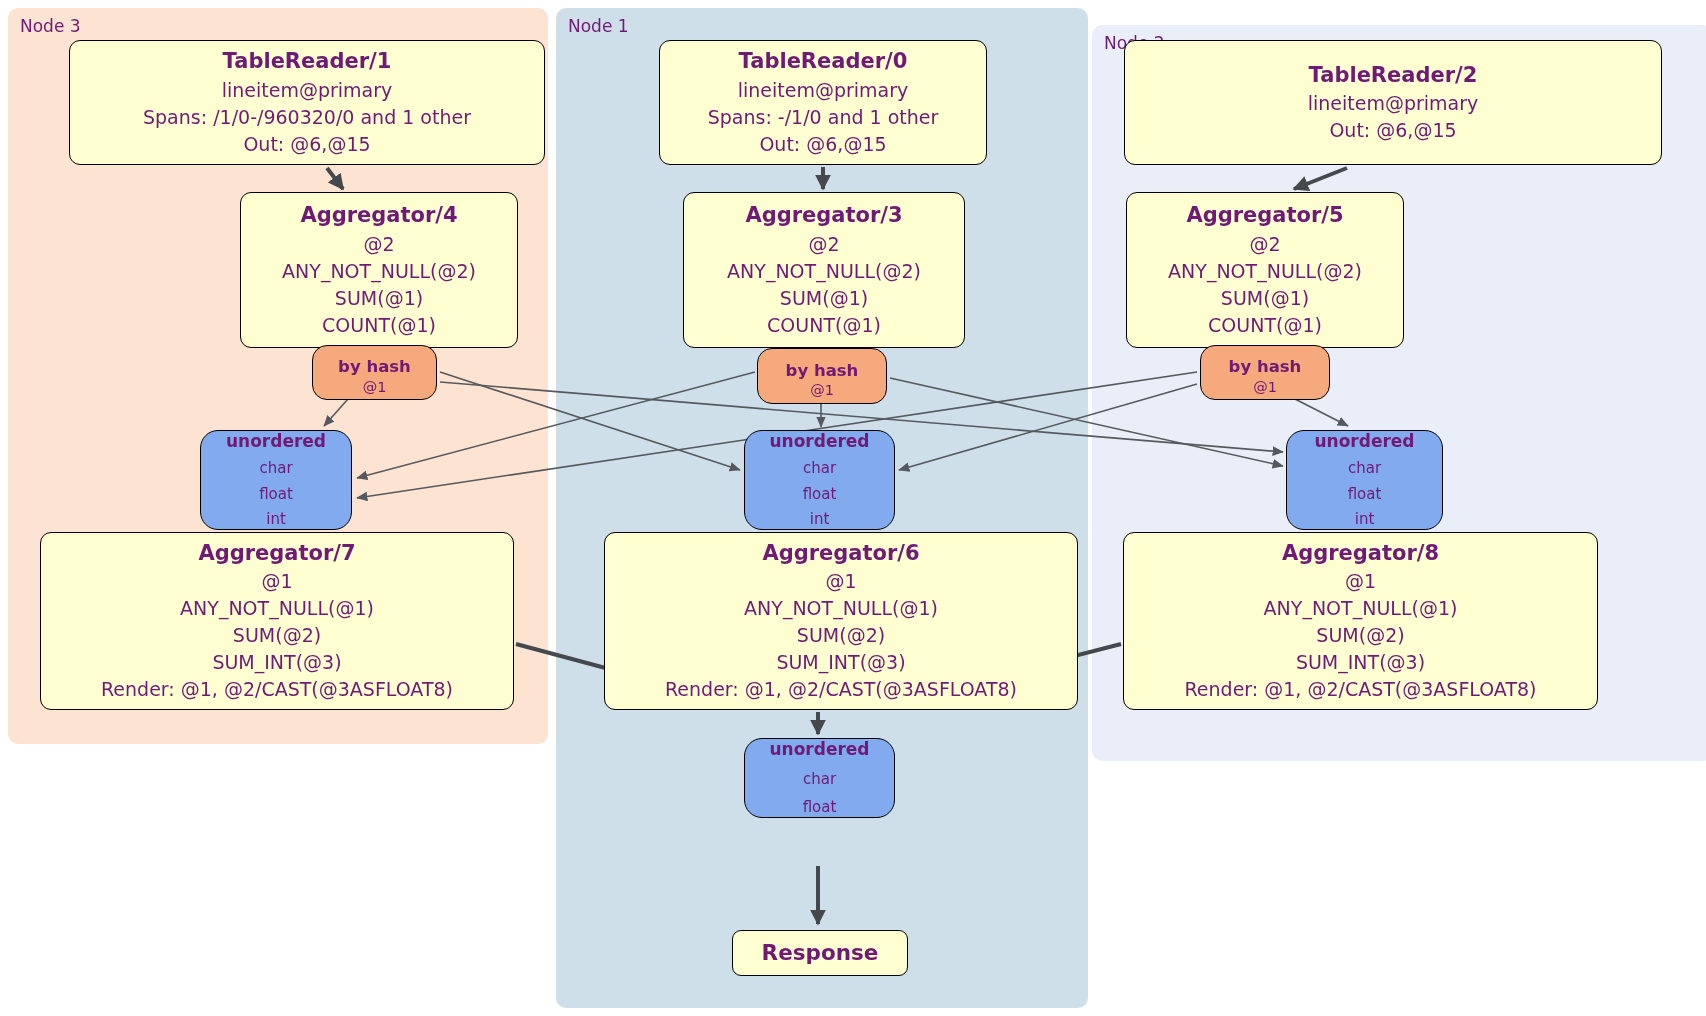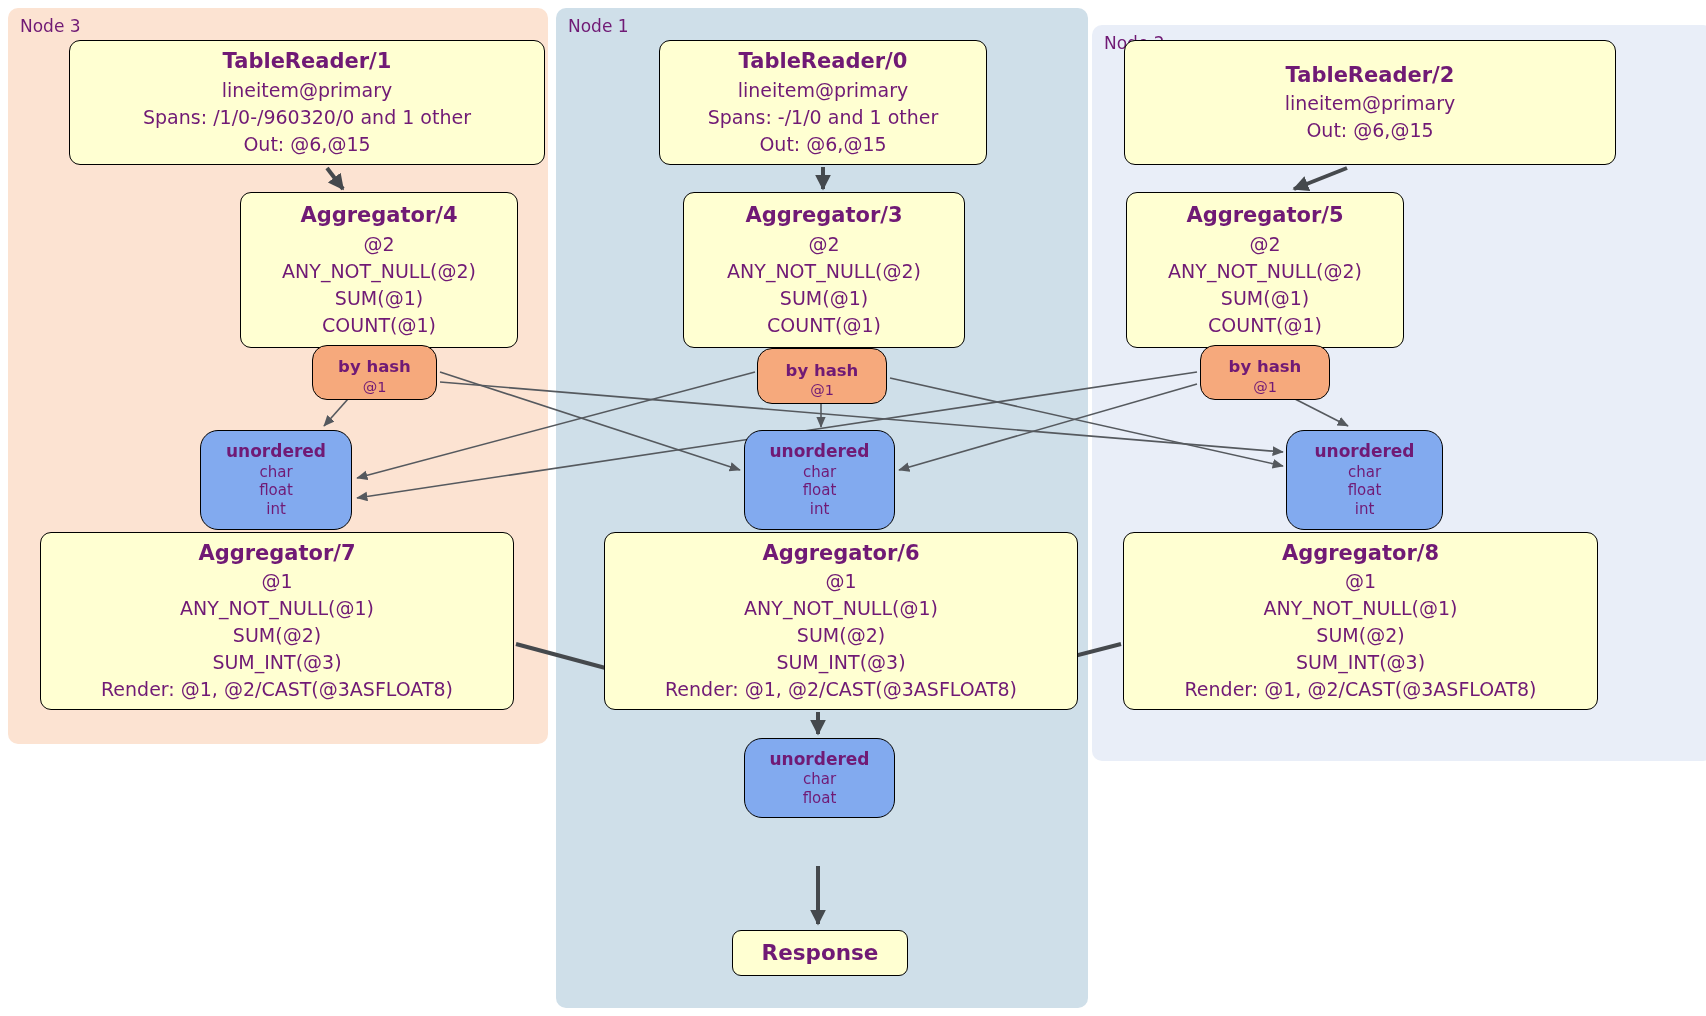--- a/index.html
+++ b/index.html
@@ -20,21 +20,21 @@
   .mk-thick { fill:var(--edge-thick); }
   .box {
     position:absolute; border:1.6px solid #000; box-sizing:border-box;
     display:flex; flex-direction:column; justify-content:center; align-items:center;
     text-align:center; line-height:1.42;
   }
   .proc   { background:var(--box-yellow); border-radius:11px; font-size:19px; }
   .proc .title { font-weight:bold; font-size:21px; }
   .router { background:var(--router-orange); border-radius:15px; font-size:14.5px; line-height:1.25; }
   .router .title { font-weight:bold; font-size:16.5px;margin-top:8px; }
-  .sync   { background:var(--sync-blue); border-radius:18px; font-size:15px; line-height:1.25; }
+  .sync   { background:var(--sync-blue); border-radius:18px; font-size:15px; line-height:1.25;justify-content:space-between; }
   .sync .title { font-weight:bold; font-size:17px; }
   .single { background:var(--box-yellow); border-radius:9px; }
   .single .title { font-weight:bold; font-size:21.5px; }
 </style>
 </head>
 <body>
 
 <div class="canvas">
 
   <div class="region region-node3" style="left:8px;top:8px;width:540px;height:736px">
@@ -113,21 +113,21 @@
   </div>
   <div class="box proc" style="left:604px;top:532px;width:474px;height:178px">
     <div class="title">Aggregator/6</div>
     <div>@1</div>
     <div>ANY_NOT_NULL(@1)</div>
     <div>SUM(@2)</div>
     <div>SUM_INT(@3)</div>
     <div>Render: @1, @2/CAST(@3ASFLOAT8)</div>
   </div>
 
-  <div class="box proc" style="left:1124px;top:40px;width:492px;height:125px">
+  <div class="box proc" style="left:1124px;top:40px;width:538px;height:125px">
     <div class="title">TableReader/2</div>
     <div>lineitem@primary</div>
     <div>Out: @6,@15</div>
   </div>
   <div class="box proc" style="left:1126px;top:192px;width:278px;height:156px">
     <div class="title">Aggregator/5</div>
     <div>@2</div>
     <div>ANY_NOT_NULL(@2)</div>
     <div>SUM(@1)</div>
     <div>COUNT(@1)</div>

